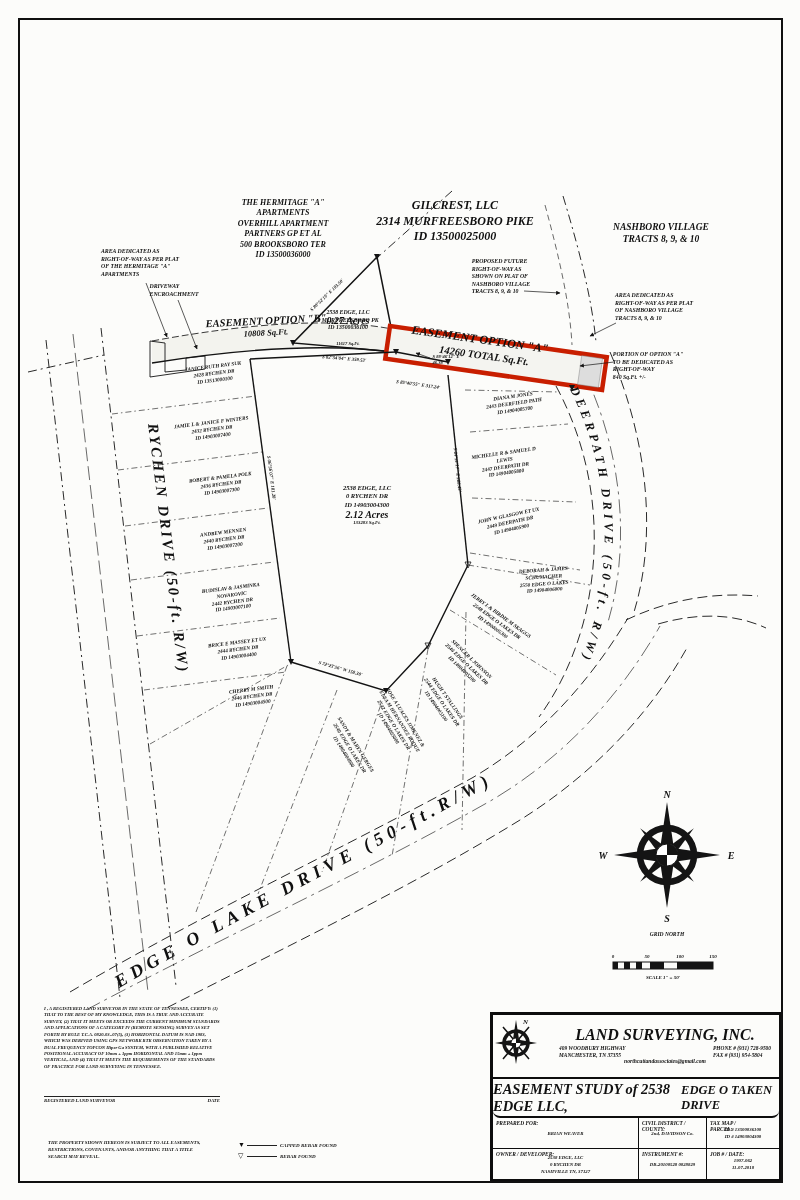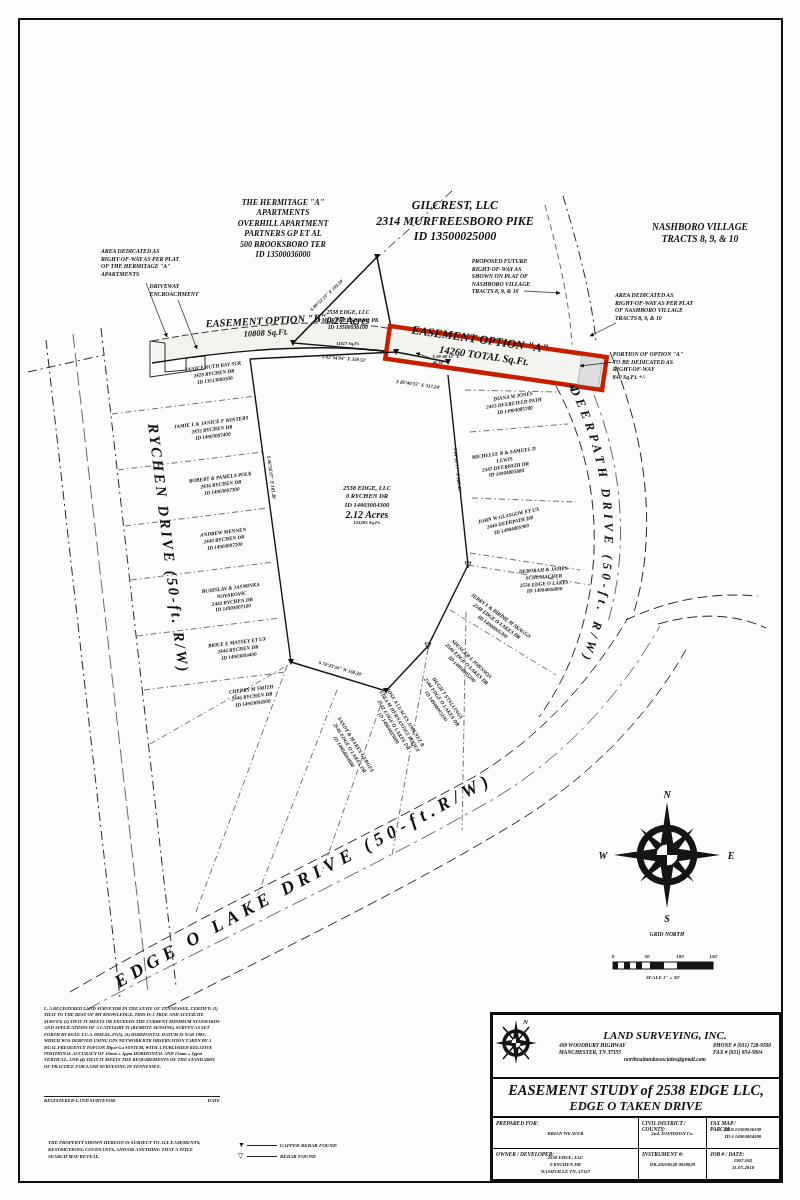--- a/index.html
+++ b/index.html
@@ -11,26 +11,26 @@
        text-align:center;white-space:pre-line;line-height:1.3;transform:translate(-50%,-50%);}
   .left{text-align:left;}
   .st{font-style:italic;font-weight:bold;font-family:"Liberation Serif","DejaVu Serif",serif;fill:#101010;}
   
   .tb{position:absolute;left:490px;top:1012px;width:292px;height:170px;border:3px solid #0d0d0d;
       background:#fcfcfa;display:flex;flex-direction:column;box-sizing:border-box;}
   .tb-row1{flex:0 0 62px;border-bottom:2px solid #0d0d0d;display:flex;align-items:center;}
   .tb-logo{flex:0 0 58px;display:flex;align-items:center;justify-content:center;}
   .tb-firm{flex:1;text-align:center;line-height:1.05;}
   .tb-firm .n1{font-style:italic;font-weight:bold;font-size:17px;}
-  .tb-firm .n2{font-style:italic;font-weight:bold;font-size:11px;}
+  .tb-firm .n2{font-style:italic;font-weight:bold;font-size:16px;}
   .tb-addr{display:flex;justify-content:space-between;padding:1px 8px 0 8px;
            font-style:italic;font-weight:bold;font-size:5.4px;line-height:1.35;text-align:left;white-space:pre-line;}
   .tb-mail{font-style:italic;font-weight:bold;font-size:5.6px;}
-  .tb-row2{flex:0 0 37px;border-bottom:2px solid #0d0d0d;display:flex;flex-direction:column;
-           align-items:center;justify-content:center;line-height:1.15;}
+  .tb-row2{flex:0 0 37px;border-bottom:2px solid #0d0d0d;display:flex;flex-direction:row;
+           align-items:center;justify-content:center;line-height:1.15;border-radius:7px;}
   .tb-row2 .t1{font-style:italic;font-weight:bold;font-size:14.5px;}
   .tb-row2 .t2{font-style:italic;font-weight:bold;font-size:12.5px;}
   .tb-grid{flex:1;display:grid;grid-template-columns:146px 68px 1fr;grid-template-rows:1fr 1fr;}
   .tb-cell{border-right:1.5px solid #0d0d0d;border-bottom:1.5px solid #0d0d0d;position:relative;
            box-sizing:border-box;padding:2px 3px;}
   .tb-cell:nth-child(3n){border-right:none;}
   .tb-cell:nth-child(n+4){border-bottom:none;}
   .tb-lab{font-style:italic;font-weight:bold;font-size:5.4px;line-height:1.2;white-space:pre-line;}
   .tb-val{position:absolute;left:0;right:0;top:55%;transform:translateY(-50%);
           font-style:italic;font-weight:bold;font-size:4.8px;line-height:1.4;text-align:center;white-space:pre-line;}
@@ -211,21 +211,21 @@
 
   <div class="lbl" style="left:283px;top:229px;font-size:8px;">THE HERMITAGE "A"
 APARTMENTS
 OVERHILL APARTMENT
 PARTNERS GP ET AL
 500 BROOKSBORO TER
 ID 13500036000</div>
   <div class="lbl" style="left:455px;top:221px;font-size:12px;">GILCREST, LLC
 2314 MURFREESBORO PIKE
 ID 13500025000</div>
-  <div class="lbl" style="left:661px;top:233px;font-size:9.5px;margin-left:39px;">NASHBORO VILLAGE
+  <div class="lbl" style="left:661px;top:233px;font-size:9.5px;">NASHBORO VILLAGE
 TRACTS 8, 9, &amp; 10</div>
 
   <div class="lbl left" style="left:140px;top:263px;font-size:5.8px;">AREA DEDICATED AS
 RIGHT-OF-WAY AS PER PLAT
 OF THE HERMITAGE "A"
 APARTMENTS</div>
   <div class="lbl left" style="left:174px;top:291px;font-size:5.8px;">DRIVEWAY
 ENCROACHMENT</div>
   <div class="lbl left" style="left:501px;top:277px;font-size:5.8px;">PROPOSED FUTURE
 RIGHT-OF-WAY AS

